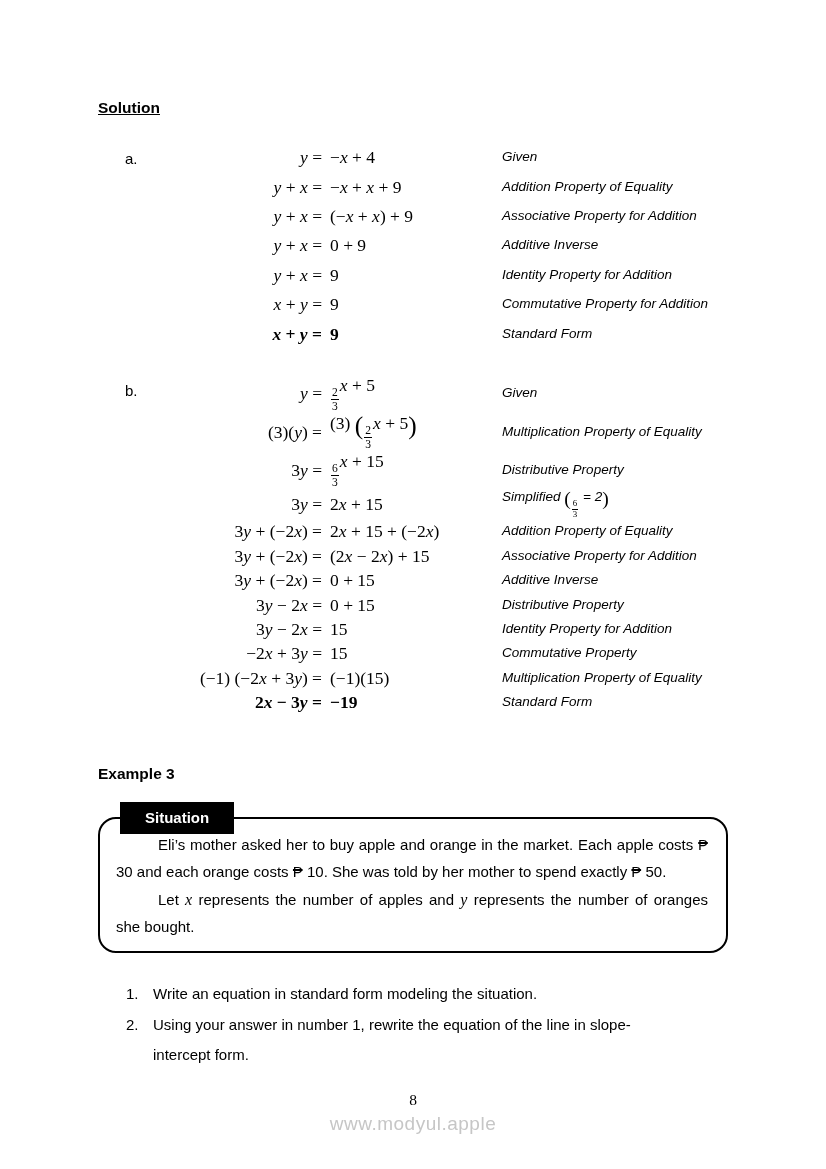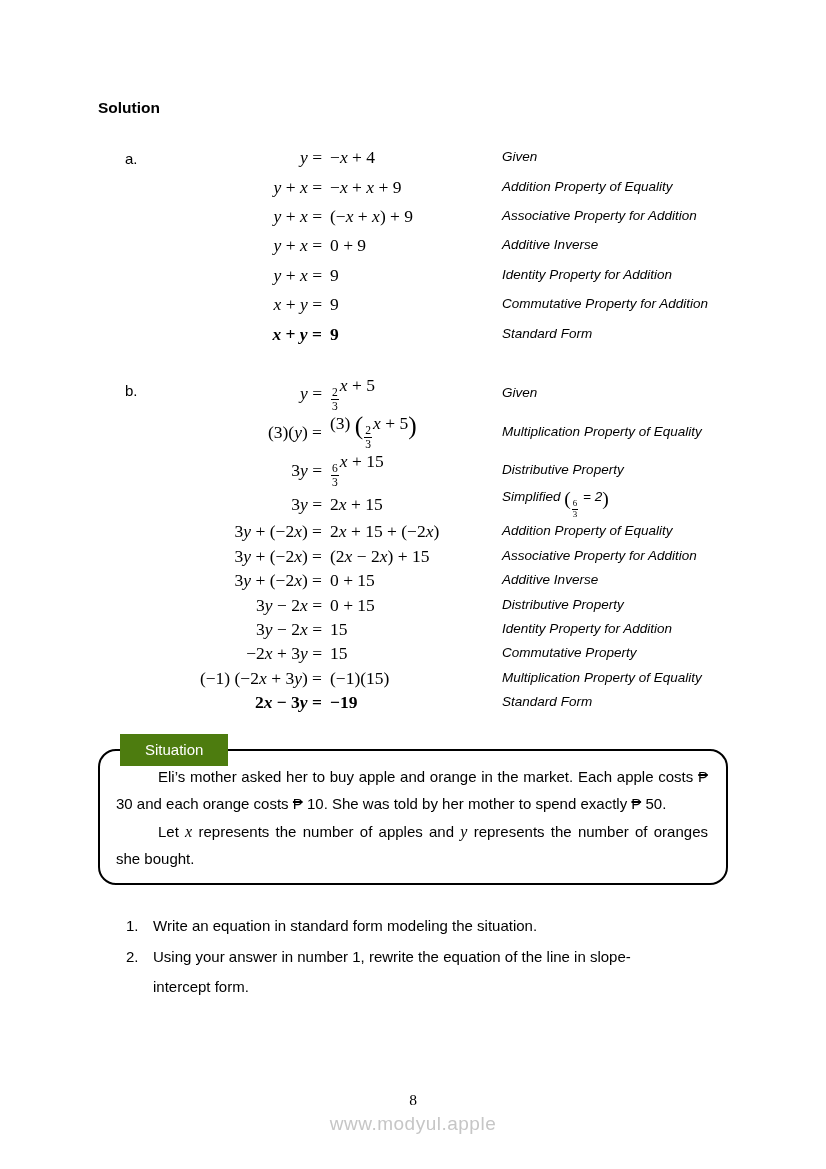--- a/index.html
+++ b/index.html
@@ -1,20 +1,20 @@
 <!DOCTYPE html>
 <html><head>
 <meta charset="utf-8">
 <style>
   html,body{margin:0;padding:0;background:#ffffff;}
   body{width:826px;height:1169px;position:relative;overflow:hidden;
        font-family:"Liberation Sans","DejaVu Sans",sans-serif;color:#000;}
   .page{box-sizing:border-box;padding:99px 98px 0 98px;}
 
-  .heading{font-size:15.5px;font-weight:bold;margin:0;line-height:18px;}
+  .heading{font-size:15.5px;font-weight:bold;margin:0;line-height:18px;text-decoration:underline;}
 
   .sol{position:relative;}
   .sol-a{margin-top:26px;}
   .sol-b{margin-top:26px;}
   .part-label{position:absolute;left:27px;top:7px;font-size:15px;}
 
   .eq-row{display:grid;grid-template-columns:224px 180px 1fr;align-items:center;}
   .sol-a .eq-row{height:29.4px;}
   .sol-b .eq-row{min-height:24.4px;}
   .lhs{text-align:right;}
@@ -27,22 +27,22 @@
         font-size:0.66em;line-height:1.12;vertical-align:-0.45em;margin:0 1px;font-style:normal;}
   .frac .fnum{border-bottom:1px solid #000;padding:0 1px;}
   .bigp{font-size:1.45em;line-height:1;vertical-align:-0.18em;display:inline-block;}
   .prop .frac{font-family:"Liberation Serif","DejaVu Serif",serif;}
   .prop .bigp{font-family:"Liberation Serif","DejaVu Serif",serif;font-style:normal;}
 
   .ex-heading{font-size:15.5px;font-weight:bold;margin:50px 0 0 0;line-height:18px;}
 
   .sit-box{position:relative;margin-top:34px;border:2px solid #000;border-radius:18px;
            padding:12px 18px 10px 16px;}
-  .sit-tab{position:absolute;top:-17px;left:20px;background:#4d7c0f;color:#fff;
-           font-weight:normal;font-size:15px;padding:7px 25px;line-height:18px;}
+  .sit-tab{position:absolute;top:-17px;left:20px;background:#000000;color:#fff;
+           font-weight:bold;font-size:15px;padding:7px 25px;line-height:18px;}
   .sit-box p{margin:0;font-size:15px;line-height:27.5px;text-align:justify;text-indent:42px;}
   .mvar{font-family:"Liberation Serif","DejaVu Serif",serif;font-style:italic;font-size:16px;}
 
   .questions{margin-top:26px;}
   .q-row{display:flex;font-size:15px;line-height:30.8px;}
   .q-num{flex:none;width:27px;margin-left:28px;}
   .q-text{white-space:pre-line;}
 
   .footer{position:absolute;left:0;right:0;top:1091px;text-align:center;}
   .page-num{font-family:"Liberation Serif","DejaVu Serif",serif;font-size:15.5px;line-height:18px;}
@@ -167,20 +167,21 @@
           <span class="prop"><i>M</i><i>u</i><i>l</i><i>t</i><i>i</i><i>p</i><i>l</i><i>i</i><i>c</i><i>a</i><i>t</i><i>i</i><i>o</i><i>n</i> <i>P</i><i>r</i><i>o</i><i>p</i><i>e</i><i>r</i><i>t</i><i>y</i> <i>o</i><i>f</i> <i>E</i><i>q</i><i>u</i><i>a</i><i>l</i><i>i</i><i>t</i><i>y</i></span>
         </div>
         <div class="eq-row bold">
           <span class="lhs">2<i>x</i> − 3<i>y</i> =</span>
           <span class="rhs">−19</span>
           <span class="prop"><i>S</i><i>t</i><i>a</i><i>n</i><i>d</i><i>a</i><i>r</i><i>d</i> <i>F</i><i>o</i><i>r</i><i>m</i></span>
         </div>
       </div>
   </section>
 
+  <h2 class="ex-heading">Example 3</h2>
 
   <div class="sit-box">
     <div class="sit-tab">Situation</div>
     <p>Eli’s mother asked her to buy apple and orange in the market. Each apple costs ₱ 30 and each orange costs ₱ 10. She was told by her mother to spend exactly ₱ 50.</p>
     <p>Let <i class="mvar">x</i> represents the number of apples and <i class="mvar">y</i> represents the number of oranges she bought.</p>
   </div>
 
   <div class="questions">
     <div class="q-row">
       <span class="q-num">1.</span>

